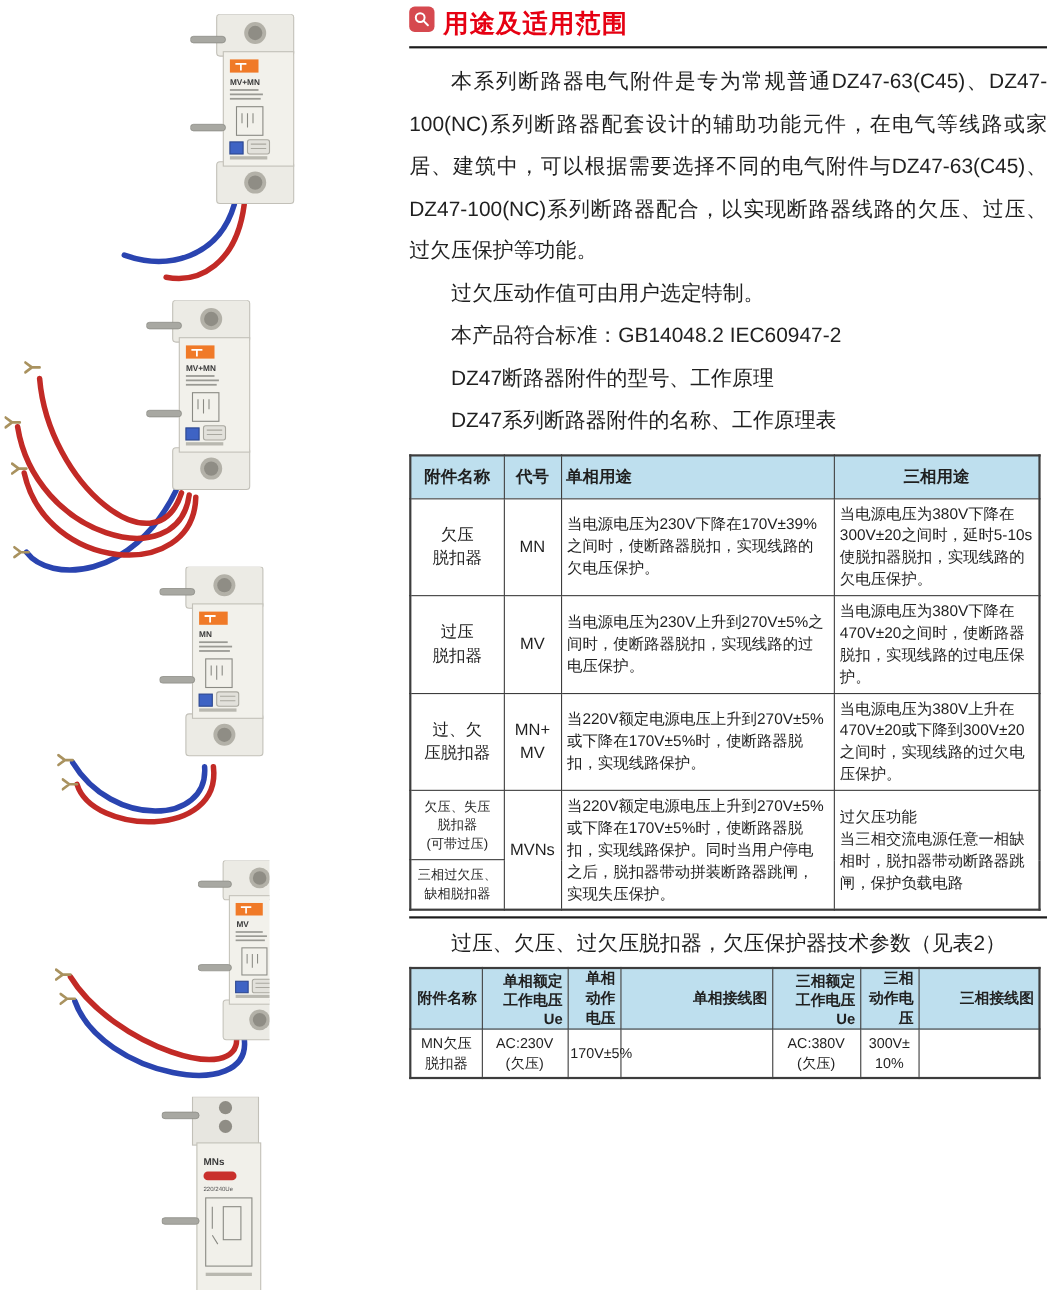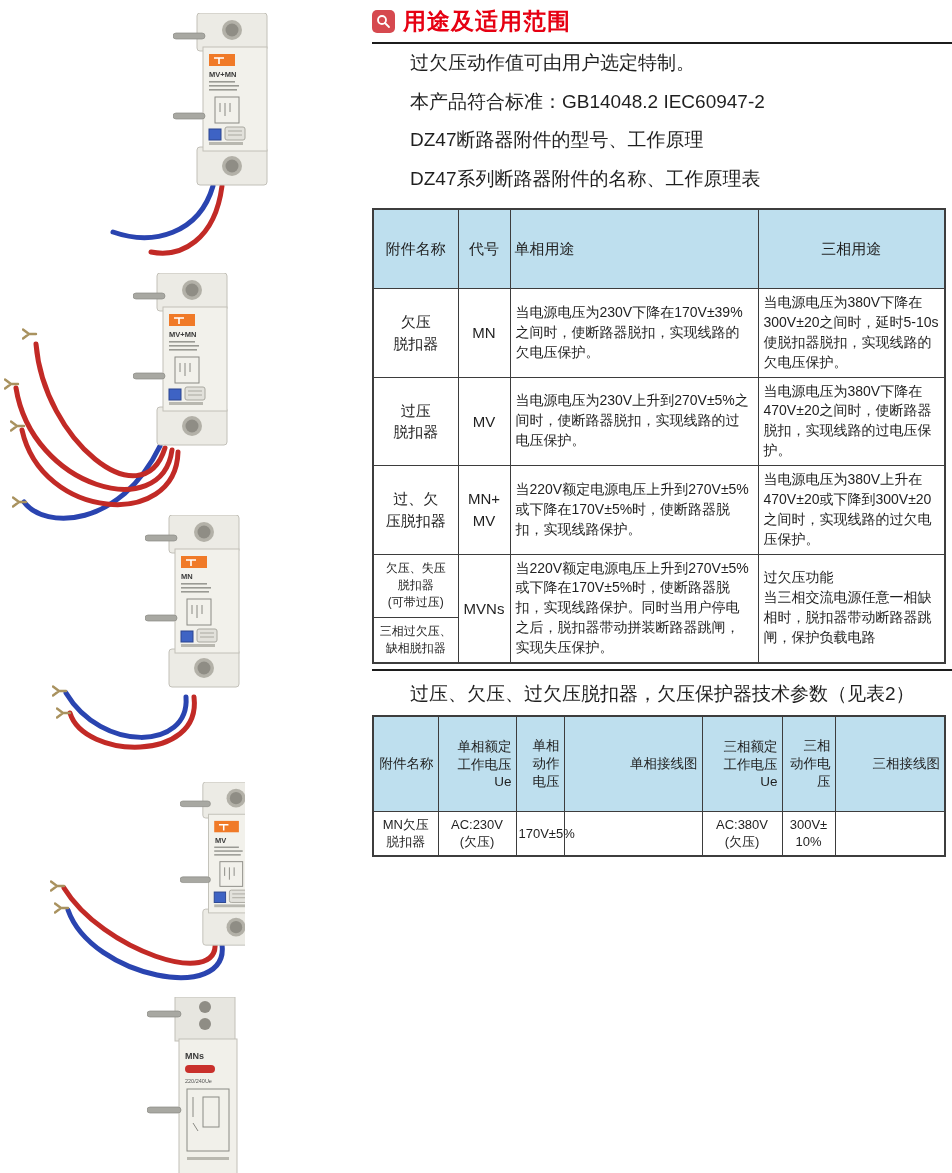--- a/index.html
+++ b/index.html
@@ -2,34 +2,34 @@
 <html><head>
 <meta charset="utf-8">
 <style>
   html,body{margin:0;padding:0;}
   body{width:952px;height:1173px;position:relative;overflow:hidden;background:#fff;
        font-family:"Liberation Sans","DejaVu Sans",sans-serif;color:#1f1f1f;}
   .page{position:absolute;inset:0;}
 
   
   .right-col{position:absolute;left:372px;top:0;width:580px;}
-  .section-head{display:flex;align-items:center;gap:8px;margin-top:6px;}
+  .section-head{display:flex;gap:8px;margin-top:6px;}
   .sq-icon{width:23px;height:23px;border-radius:5px;background:#d6494f;flex:0 0 auto;
            display:flex;align-items:center;justify-content:center;}
   .section-title{font-size:23px;font-weight:bold;color:#e60012;letter-spacing:1px;}
   .rule{border-bottom:2px solid #1c1c1c;margin-top:5px;}
 
   .para{margin:0;font-size:19px;line-height:38.5px;text-indent:2em;text-align:justify;}
   .para.short{text-align:left;}
   .para.first{margin-top:12px;}
 
   table{border-collapse:collapse;width:572px;table-layout:fixed;}
   th,td{border:1px solid #3d3d3d;vertical-align:middle;}
   table{border:2px solid #3d3d3d;}
-  th{background:#bedfee;font-size:15px;font-weight:normal;height:38px;padding:20px 4px;}
+  th{background:#bedfee;font-size:15px;font-weight:bold;height:38px;padding:0 4px;}
   .t1{margin-top:10px;}
   .t1 td{font-size:14px;line-height:1.42;padding:4px 5px;}
   .t1 .cname{text-align:center;font-size:15px;margin-left:28px;}
   .t1 .ccode{text-align:center;font-size:15px;}
   .t1 .cuse{text-align:left;}
   .t1 th.left{text-align:left;}
   .t1 .sub{font-size:12px;}
 
   .sub-line{margin:10px 0 8px;font-size:19px;text-indent:2em;}
 
@@ -151,20 +151,21 @@
       <span class="sq-icon">
         <svg width="15" height="15" viewBox="0 0 15 15">
           <circle cx="6" cy="6" r="4" fill="none" stroke="#fff" stroke-width="1.8"></circle>
           <path d="M9,9 L13,13" stroke="#fff" stroke-width="1.8" stroke-linecap="round"></path>
         </svg>
       </span>
       <span class="section-title">用途及适用范围</span>
     </div>
     <div class="rule"></div>
 
+    <p class="para first">本系列断路器电气附件是专为常规普通DZ47-63(C45)、DZ47-100(NC)系列断路器配套设计的辅助功能元件，在电气等线路或家居、建筑中，可以根据需要选择不同的电气附件与DZ47-63(C45)、DZ47-100(NC)系列断路器配合，以实现断路器线路的欠压、过压、过欠压保护等功能。</p>
     <p class="para short">过欠压动作值可由用户选定特制。</p>
     <p class="para short">本产品符合标准：GB14048.2 IEC60947-2</p>
     <p class="para short">DZ47断路器附件的型号、工作原理</p>
     <p class="para short">DZ47系列断路器附件的名称、工作原理表</p>
 
     <table class="t1">
       <colgroup>
           <col style="width:85px">
           <col style="width:52px">
           <col style="width:248px">

